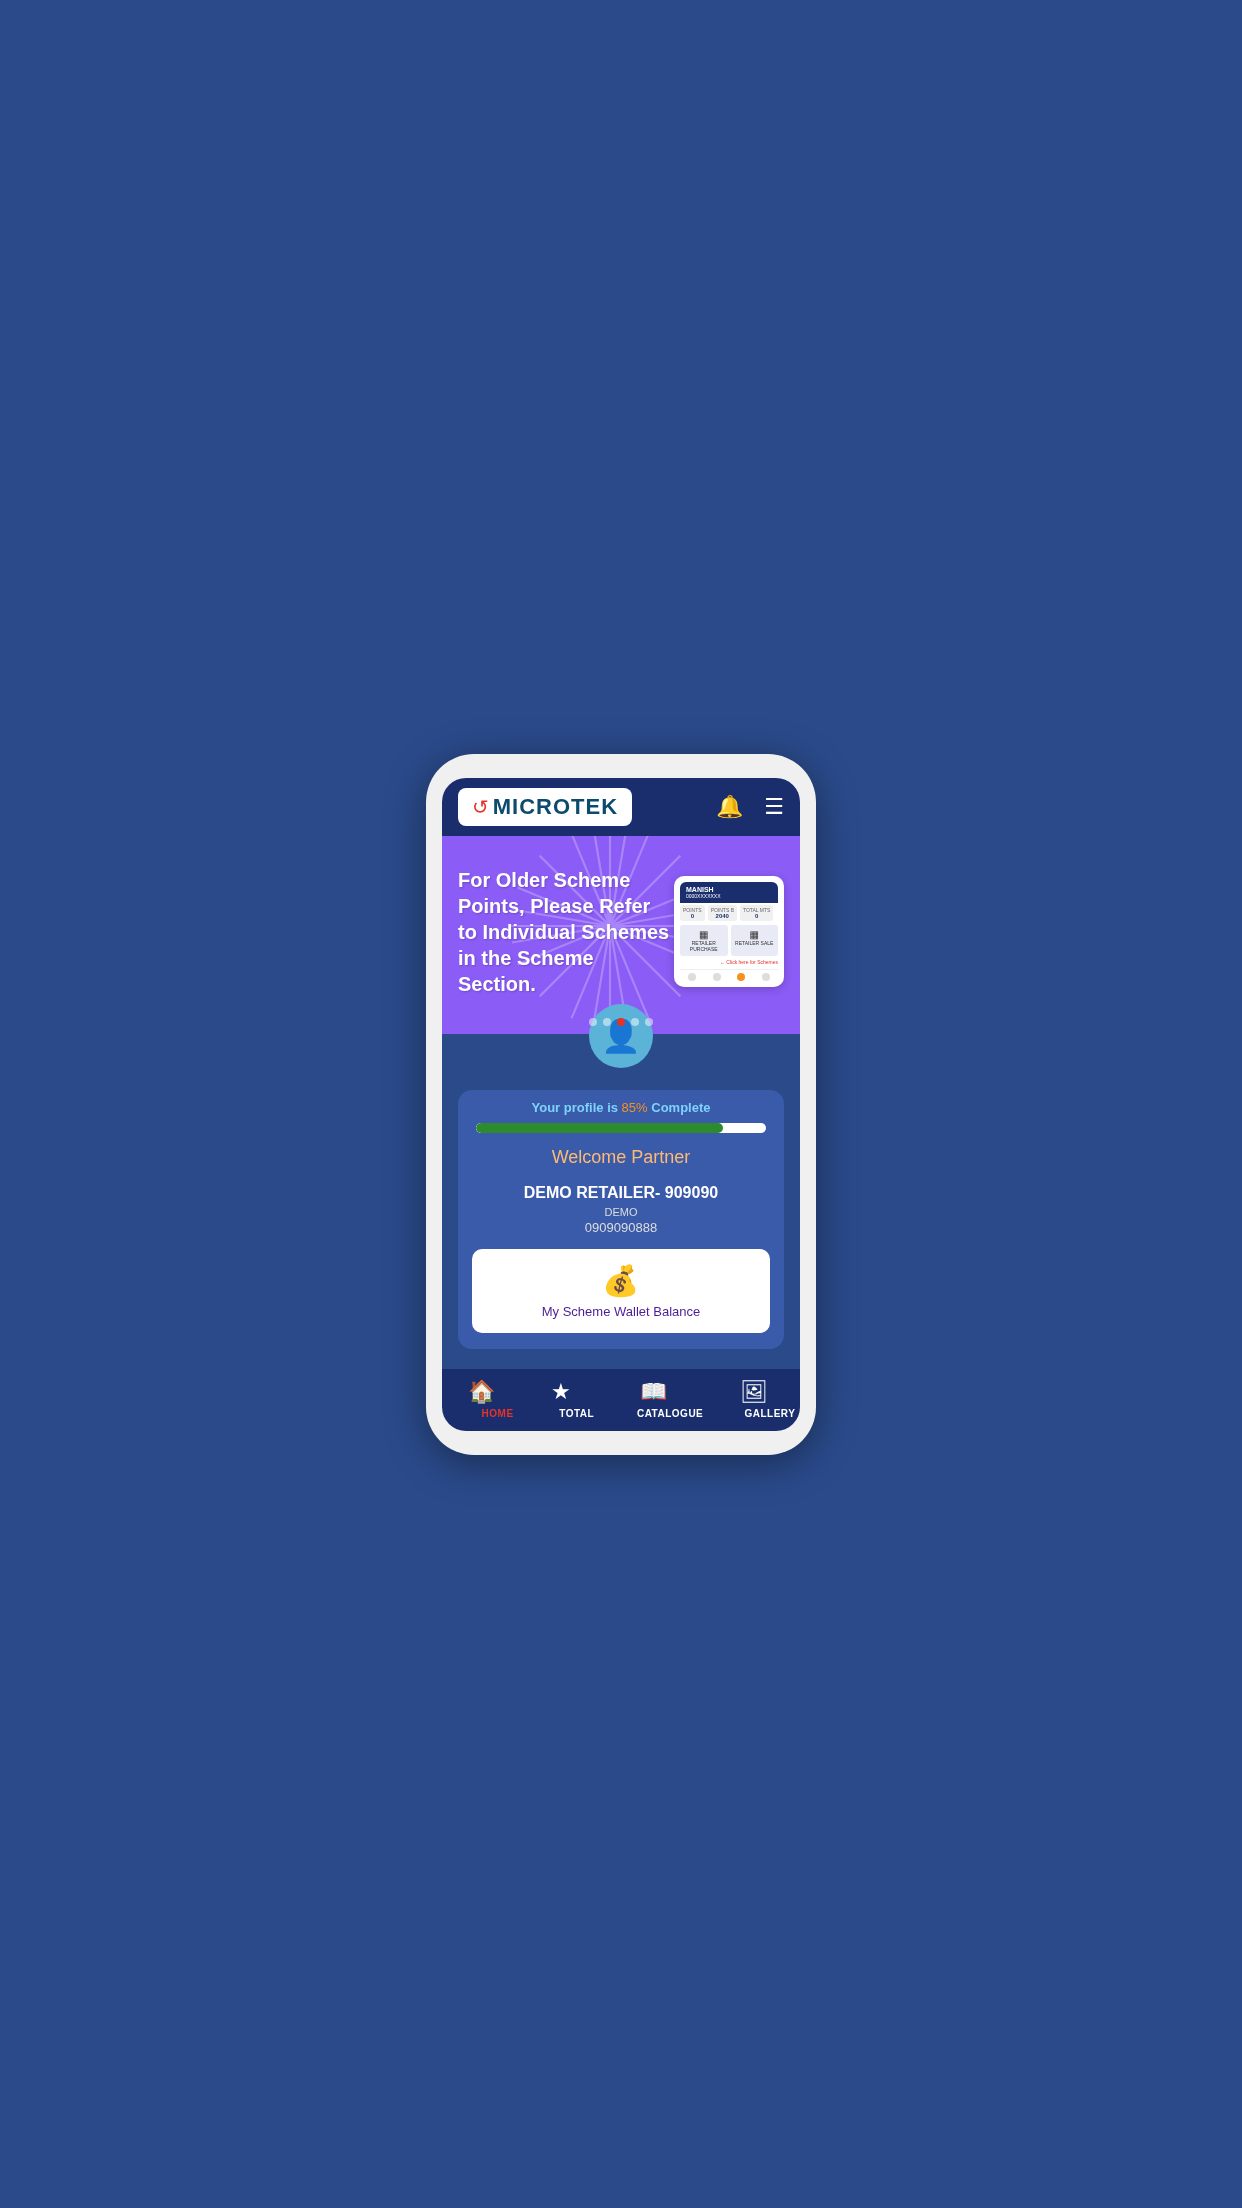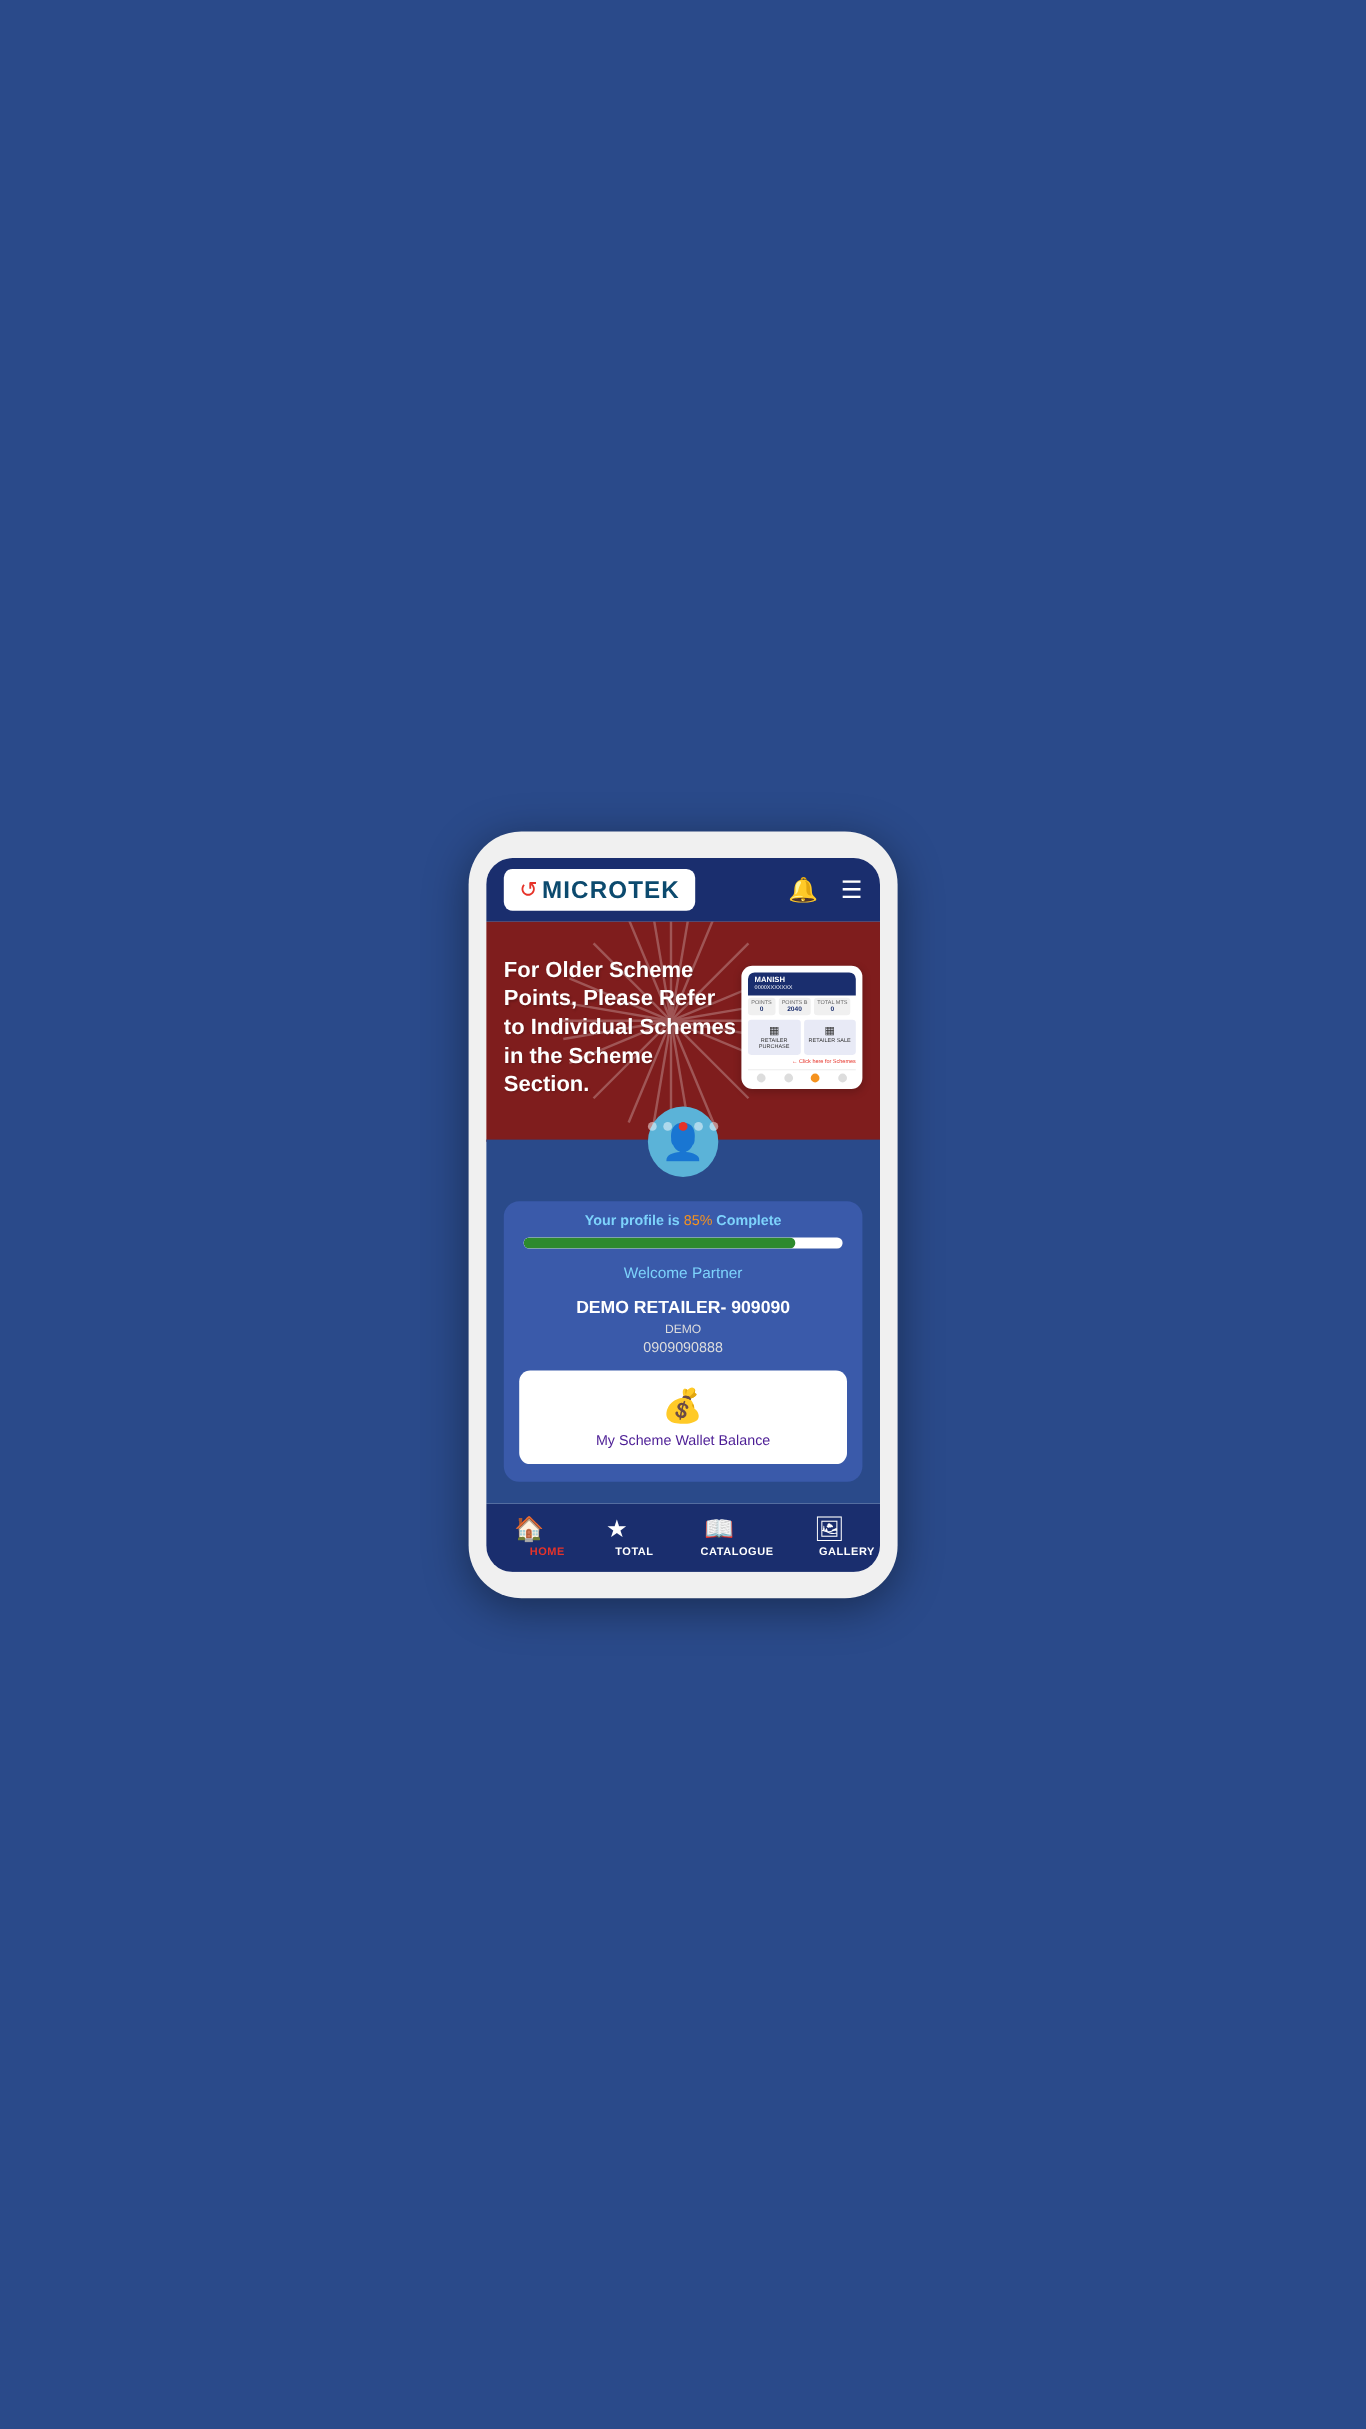--- a/index.html
+++ b/index.html
@@ -67,21 +67,21 @@
     }
 
     .header-icon {
       color: #fff;
       font-size: 22px;
       cursor: pointer;
     }
 
     
     .banner {
-      background: #7f1d1d;
+      background: #8b5cf6;
       position: relative;
       overflow: hidden;
       padding: 24px 16px 32px 16px;
       min-height: 200px;
       display: flex;
       align-items: center;
     }
 
     .banner-text {
       flex: 1;
@@ -275,22 +275,22 @@
     }
 
     .progress-bar-fill {
       background: #2d8a2d;
       height: 100%;
       border-radius: 20px;
       width: 85%;
     }
 
     .welcome-text {
-      color: #7dd3fc;
-      font-size: 14px;
+      color: #fdba74;
+      font-size: 18px;
       margin-bottom: 16px;
     }
 
     .retailer-name {
       color: #fff;
       font-size: 16px;
       font-weight: bold;
       margin-bottom: 4px;
     }
 

